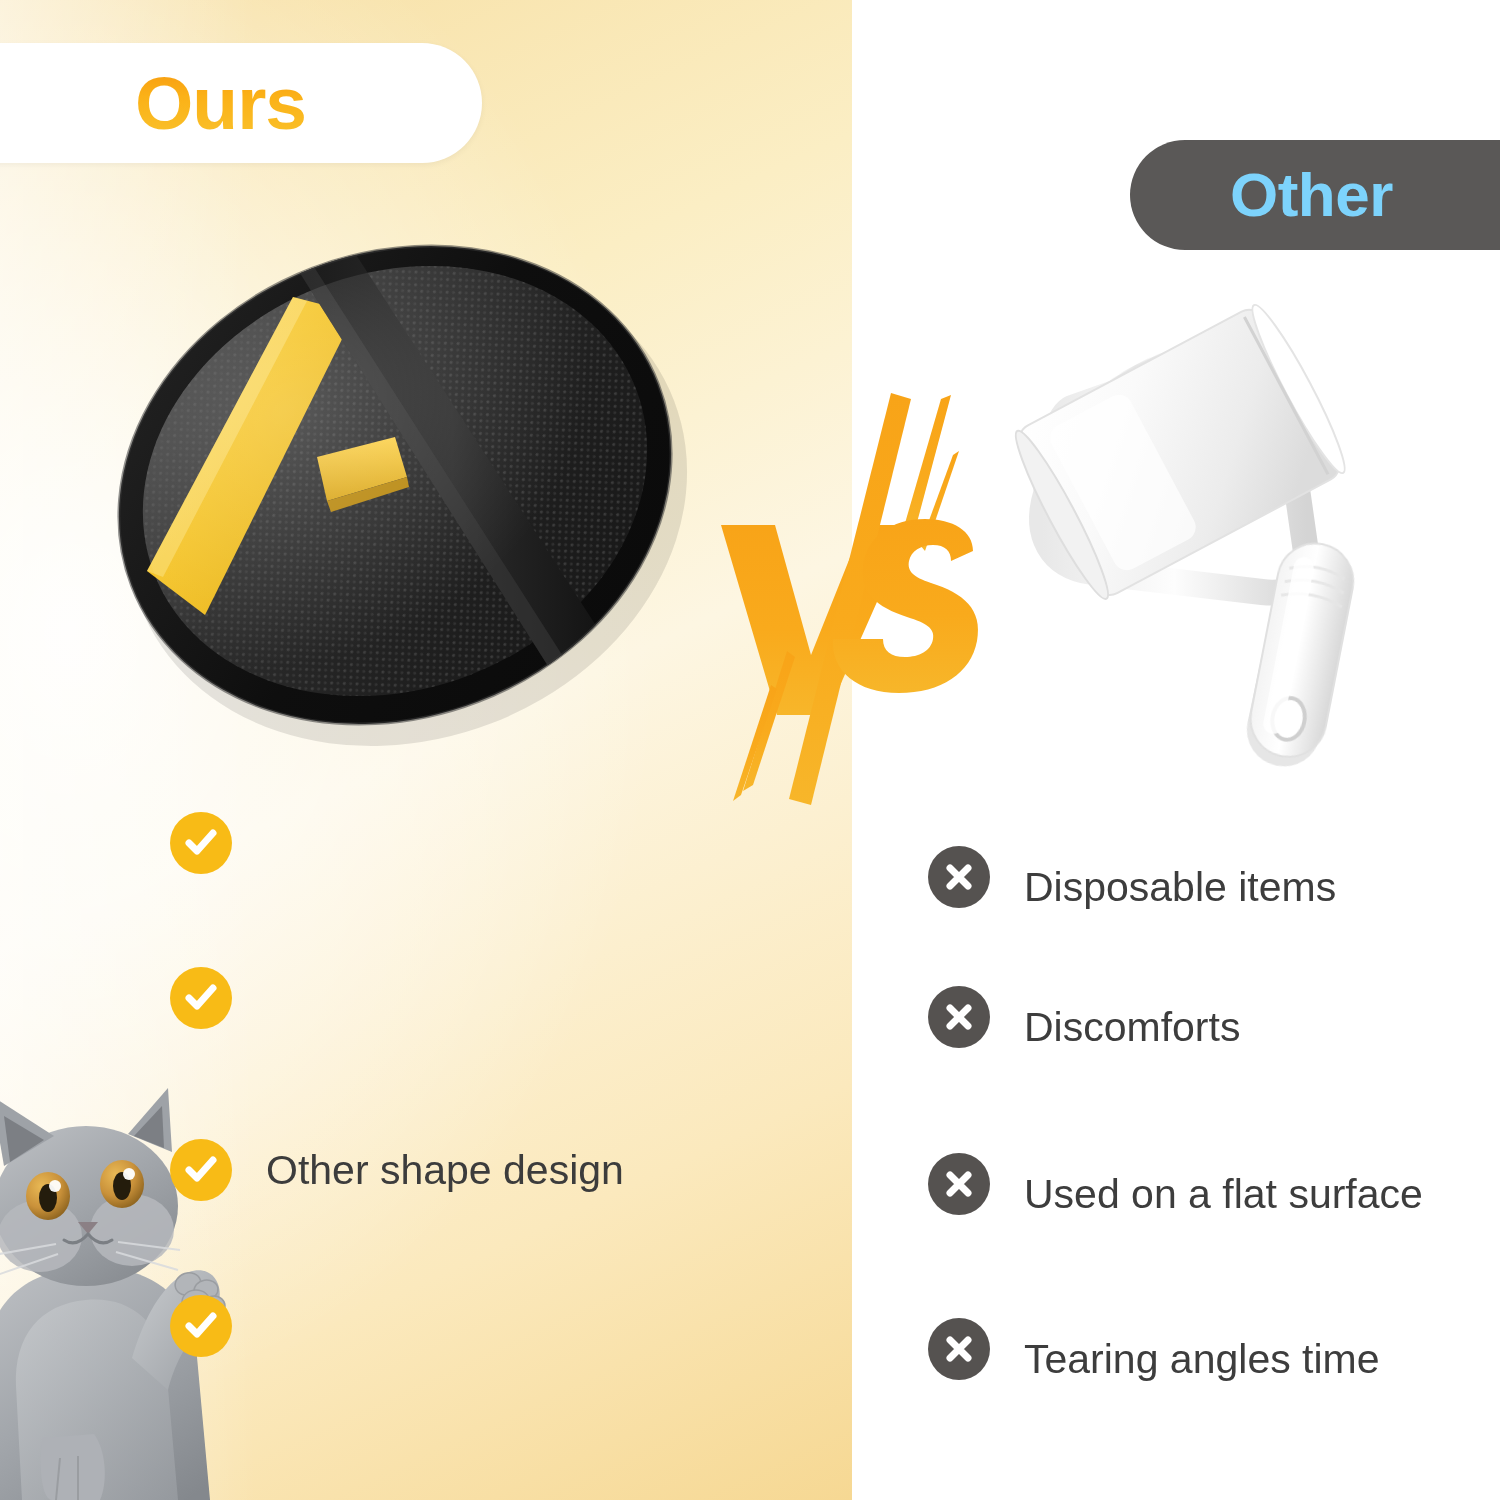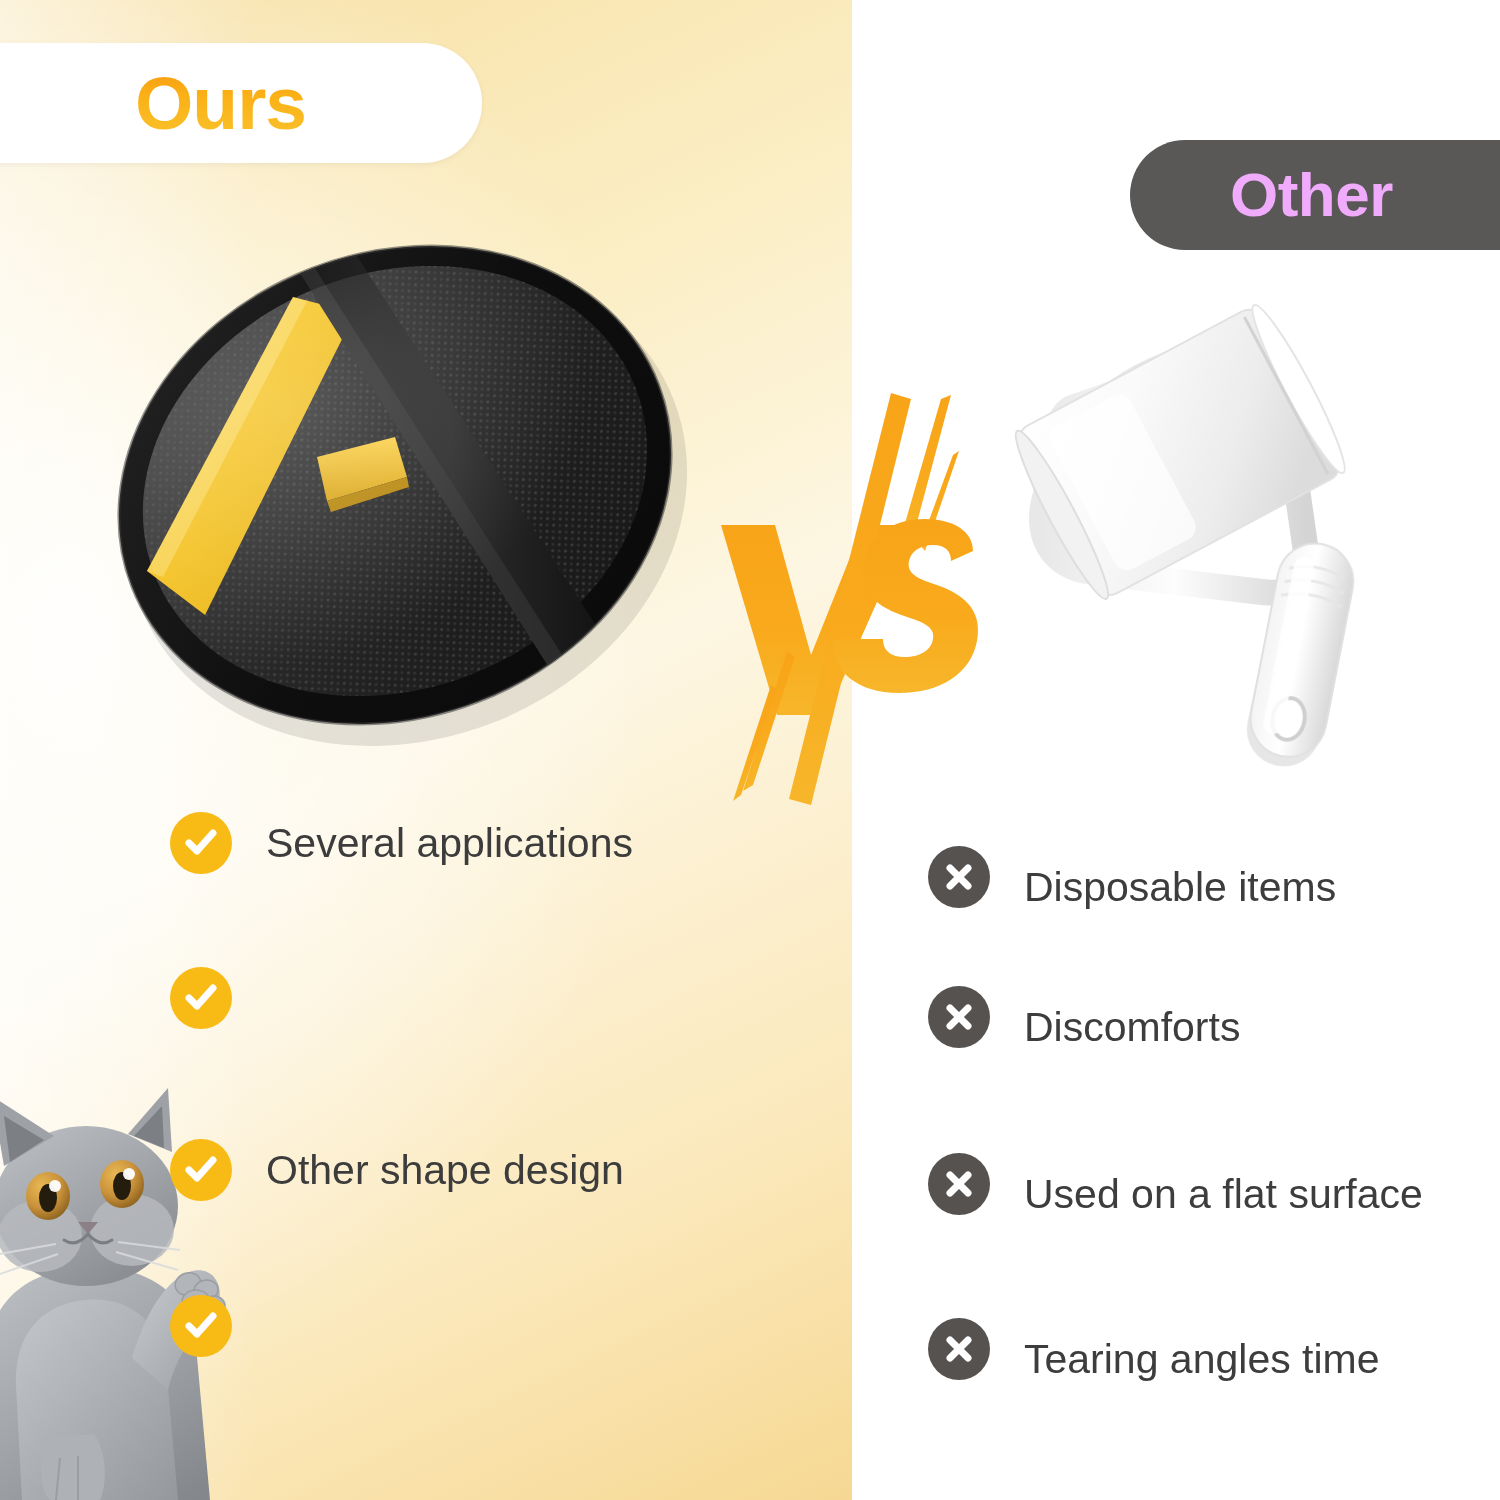--- a/index.html
+++ b/index.html
@@ -39,21 +39,21 @@
     -webkit-text-fill-color:transparent; line-height:1;
   }
 
   
   #other-banner {
     position:absolute; left:1130px; top:140px; width:400px; height:110px;
     background:#5a5857; border-radius:55px 0 0 55px;
     display:flex; align-items:center; z-index:30;
   }
   #other-label {
-    margin-left:100px; font-size:62px; font-weight:bold; color:#f0abfc;
+    margin-left:100px; font-size:62px; font-weight:bold; color:#7dd3fc;
     letter-spacing:-0.5px; line-height:1;
   }
 
   
   #glove-wrap { position:absolute; left:55px; top:185px; width:680px; height:580px; z-index:10; }
 
   
   #roller-wrap { position:absolute; left:1000px; top:280px; width:470px; height:500px; z-index:10; }
 
   
@@ -344,21 +344,20 @@
   </div>
 
   <div id="ours-list" class="bullet-list">
 
     <div class="bullet-row" style="top:0px">
       <span class="bullet-icon check">
         <svg width="36" height="36" viewBox="0 0 36 36">
           <path d="M 6 18 L 14 26 L 30 8" fill="none" stroke="#ffffff" stroke-width="7" stroke-linecap="round" stroke-linejoin="round"></path>
         </svg>
       </span>
-      <span class="bullet-text">Several applications</span>
     </div>
 
     <div class="bullet-row" style="top:155px">
       <span class="bullet-icon check">
         <svg width="36" height="36" viewBox="0 0 36 36">
           <path d="M 6 18 L 14 26 L 30 8" fill="none" stroke="#ffffff" stroke-width="7" stroke-linecap="round" stroke-linejoin="round"></path>
         </svg>
       </span>
     </div>
 

